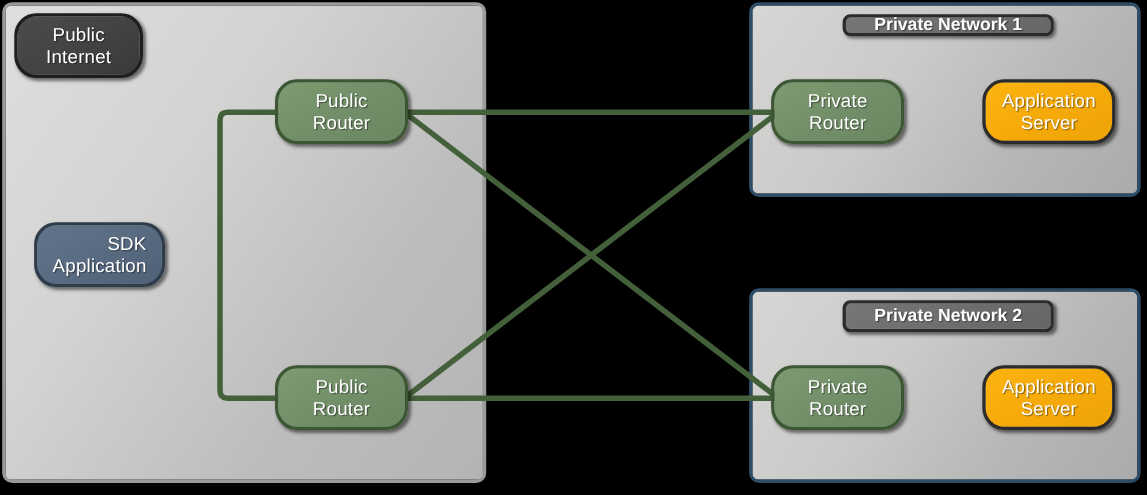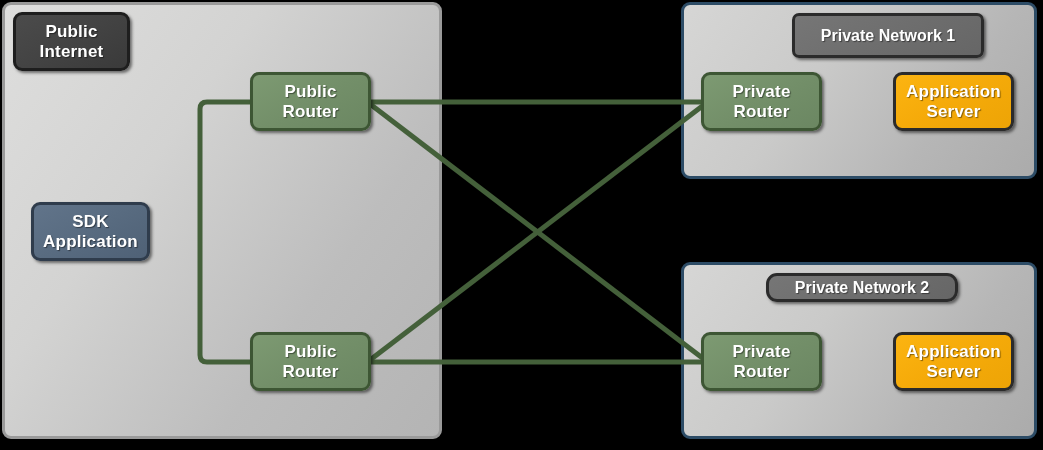--- a/index.html
+++ b/index.html
@@ -43,23 +43,23 @@
   }
 
   
   .node {
     position: absolute;
     box-sizing: border-box;
     display: flex;
     align-items: center;
     justify-content: center;
     text-align: center;
-    border-radius: 9px;
+    border-radius: 20px;
     color: #ffffff;
-    font-weight: bold;
+    font-weight: normal;
     font-size: 17px;
     line-height: 20px;
     letter-spacing: 0.2px;
     text-shadow: 1px 1px 1px rgba(0,0,0,0.45);
     box-shadow: 2px 2px 3px rgba(0,0,0,0.5);
     white-space: pre-line;
   }
   .node-dark {
     background: linear-gradient(150deg, #4b4b4b 0%, #434343 50%, #3a3a3a 100%);
     border: 3px solid #1e1e1e;
@@ -117,39 +117,39 @@
     <line x1="370" y1="104" x2="705" y2="360" stroke="#44603a" stroke-width="5"></line>
 
     <line x1="370" y1="360" x2="705" y2="104" stroke="#44603a" stroke-width="5"></line>
 
     <line x1="370" y1="362" x2="705" y2="362" stroke="#44603a" stroke-width="5"></line>
   </svg>
 
   <div class="node node-dark" style="left:13px; top:12px; width:117px; height:59px;">Public
 Internet</div>
 
-  <div class="node node-blue" style="left:31px; top:202px; width:119px; height:59px;">SDK
+  <div class="node node-blue" style="left:31px; top:202px; width:119px; height:59px;text-align:right;">SDK
 Application</div>
 
 
   <div class="node node-green" style="left:250px; top:72px; width:121px; height:59px;">Public
 Router</div>
 
   <div class="node node-green" style="left:250px; top:332px; width:121px; height:59px;">Public
 Router</div>
 
-  <div class="title-pill" style="left:792px; top:13px; width:192px; height:45px;">Private Network 1</div>
+  <div class="title-pill" style="left:766px; top:13px; width:192px; height:20px;">Private Network 1</div>
 
   <div class="node node-green" style="left:701px; top:72px; width:121px; height:59px;">Private
 Router</div>
 
   <div class="node node-amber" style="left:893px; top:72px; width:121px; height:59px;">Application
 Server</div>
 
-  <div class="title-pill" style="left:766px; top:273px; width:192px; height:29px;border-radius:11px;">Private Network 2</div>
+  <div class="title-pill" style="left:766px; top:273px; width:192px; height:29px;">Private Network 2</div>
 
   <div class="node node-green" style="left:701px; top:332px; width:121px; height:59px;">Private
 Router</div>
 
   <div class="node node-amber" style="left:893px; top:332px; width:121px; height:59px;">Application
 Server</div>
 
 </div>
 
 </body></html>

